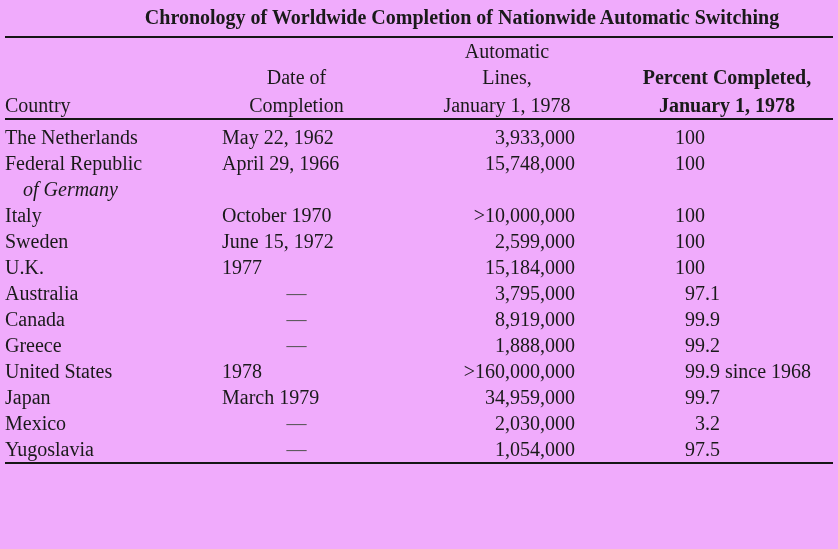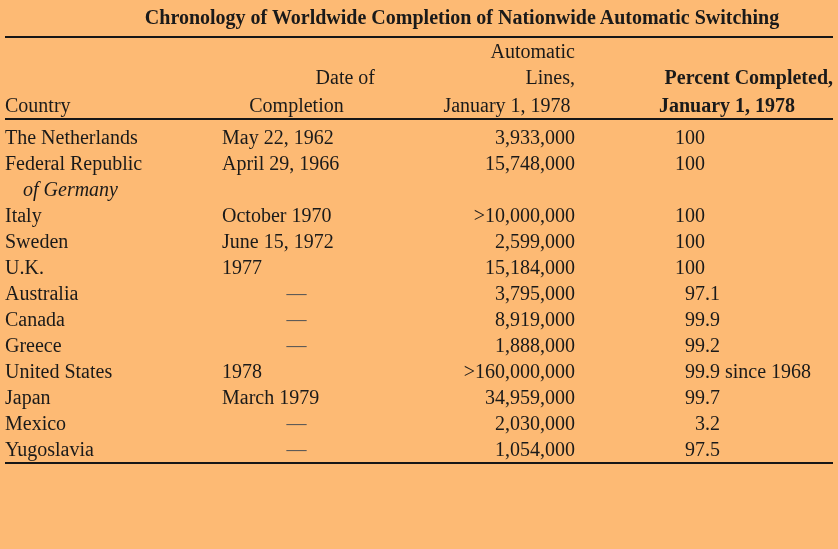--- a/index.html
+++ b/index.html
@@ -2,21 +2,21 @@
 <html><head>
 <meta charset="utf-8">
 <style>
   html, body { margin: 0; padding: 0; }
   body { background: #ffffff; }
 
   .page {
     position: relative;
     width: 838px;
     height: 549px;
-    background: #fdba74;
+    background: #f0abfc;
     color: #1a1a1a;
     font-family: "Liberation Serif", "DejaVu Serif", serif;
     font-size: 20px;
     overflow: hidden;
   }
 
   .title {
     position: absolute;
     top: 2px;
     left: 86px;
@@ -43,21 +43,21 @@
   }
 
   col.c1 { width: 213px; }
   col.c2 { width: 157px; }
   col.c3 { width: 200px; }
   col.c4 { width: 258px; }
 
   th, td { padding: 0; margin: 0; font-weight: normal; }
 
   thead { border-bottom: 2px solid #161616; }
-  thead tr.hrow1 th { height: 30px; text-align: right; }
+  thead tr.hrow1 th { height: 30px; }
   thead tr.hrow2 th { height: 28px; }
   th { vertical-align: bottom; }
 
   .h-country { text-align: left; }
   .h-date    { text-align: center; }
   .h-lines   { text-align: center; padding-left: 64px; }
   .h-pct     { text-align: center; padding-left: 46px; font-weight: bold; }
 
   tbody td { vertical-align: top; height: 26px; }
   tbody tr:first-child td { padding-top: 4px; }

